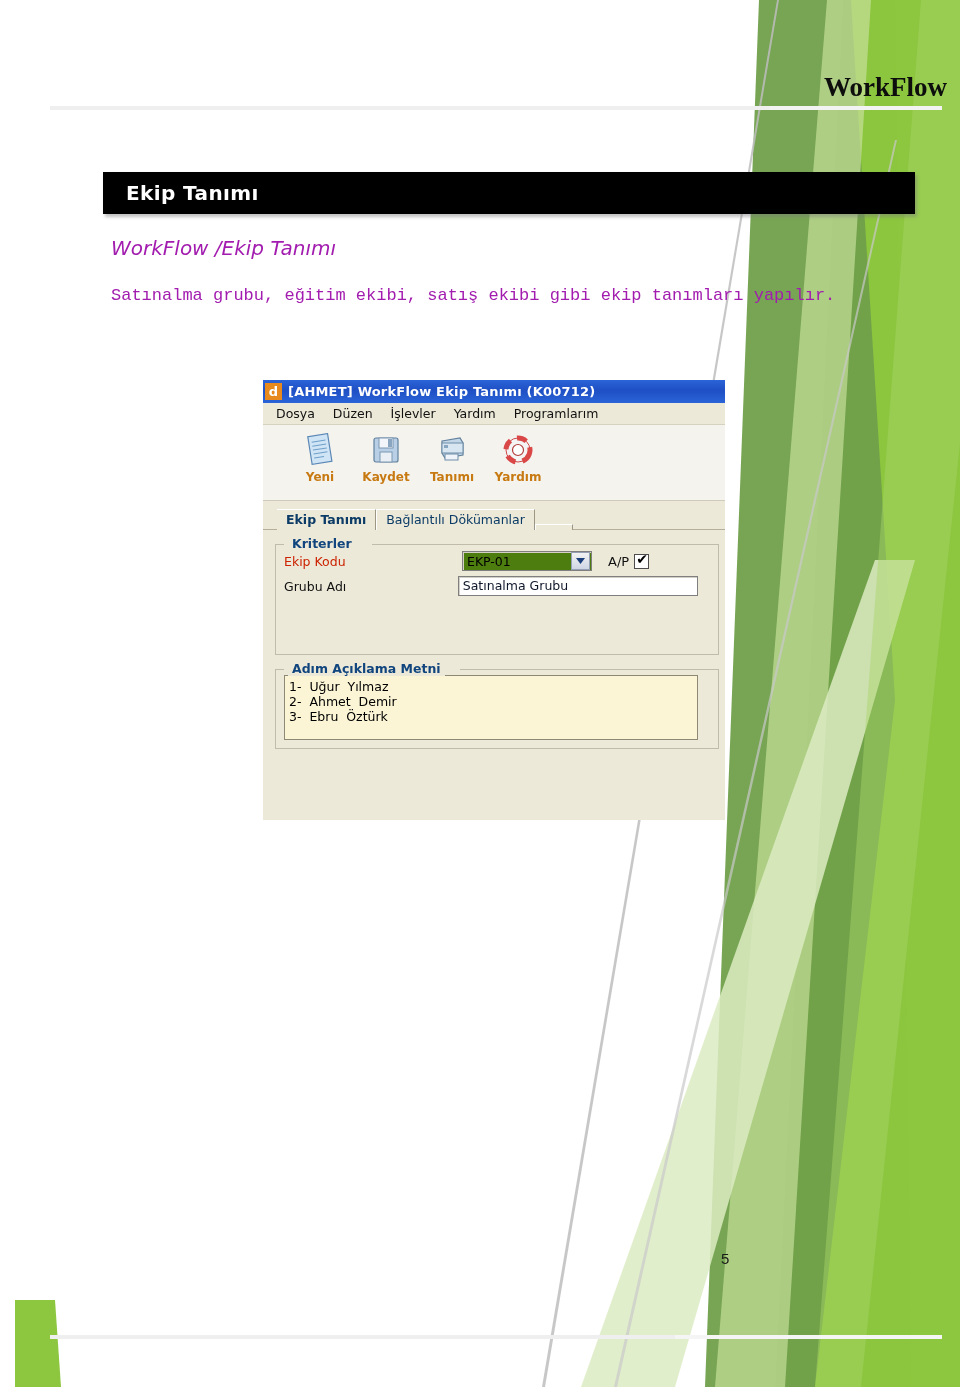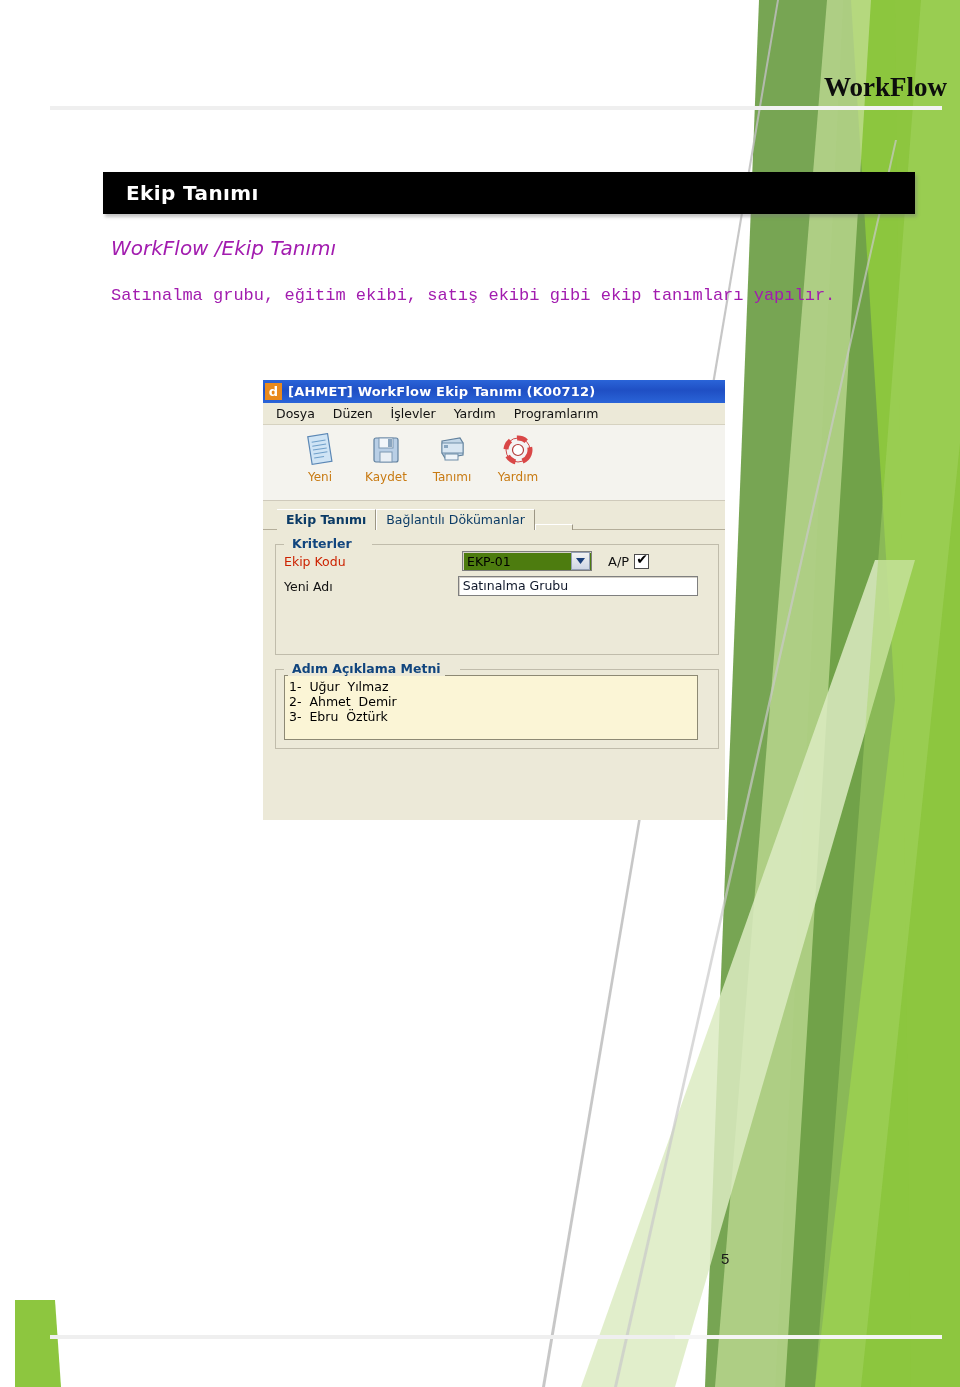--- a/index.html
+++ b/index.html
@@ -198,21 +198,21 @@
     text-align: center;
   }
   .tb-icon {
     height: 36px;
     display: flex;
     align-items: center;
     justify-content: center;
   }
   .tb-label {
     font-size: 12px;
-    font-weight: normal;
+    font-weight: bold;
     color: #c87a12;
     margin-top: 2px;
   }
 
   .app-tabs {
     height: 23px;
     background: #ece9d8;
     display: flex;
     align-items: flex-end;
     padding: 6px 0 0 14px;
@@ -509,21 +509,21 @@
           </div>
           <div class="ap-wrap">
             <span class="ap-label">A/P</span>
             <span class="checkbox">
               <span class="mark">✔</span>
             </span>
           </div>
         </div>
 
         <div class="field-row">
-          <div class="field-label">Yeni Adı</div>
+          <div class="field-label">Grubu Adı</div>
           <div class="textinput">Satınalma  Grubu</div>
         </div>
 
         <div class="spacer-area"></div>
       </div>
 
       <div class="group" style="margin-top:14px;">
         <div class="group-legend">Adım Açıklama Metni</div>
         <div class="group-rule-right" style="left:184px; right:0;"></div>
 

